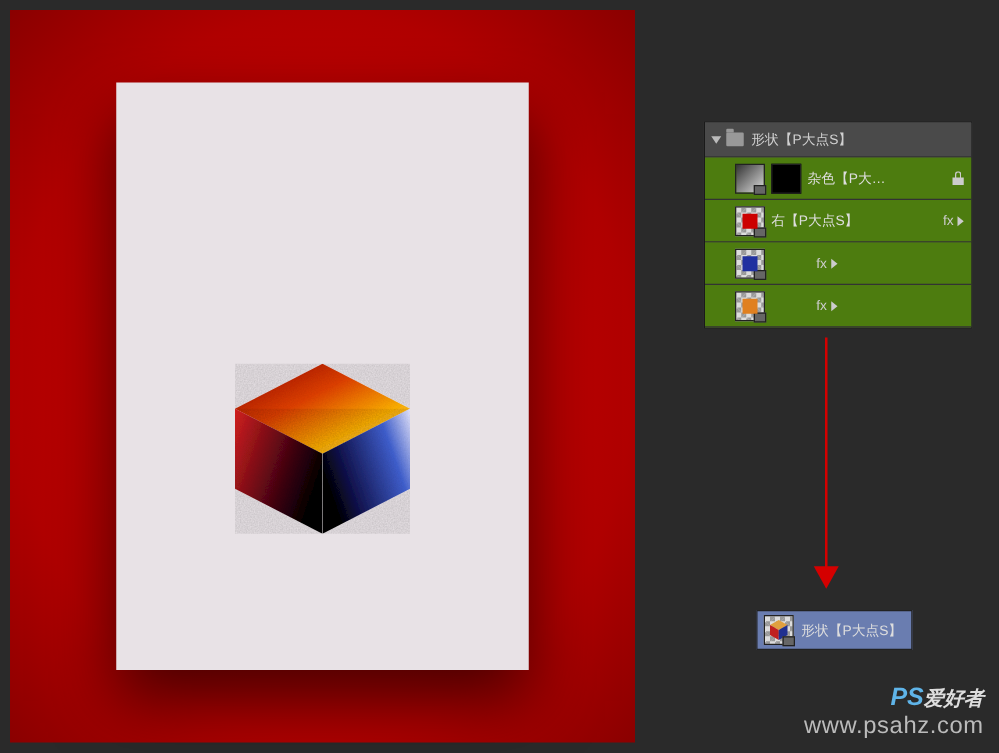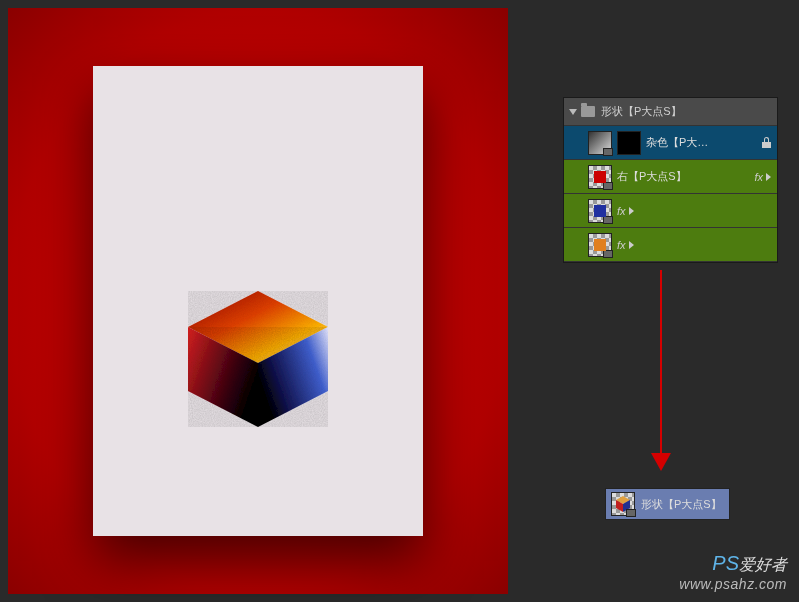--- a/index.html
+++ b/index.html
@@ -98,21 +98,21 @@
       display: flex;
       align-items: center;
       height: 34px;
       background: #4d7c0f;
       border-bottom: 1px solid #333;
       padding-left: 24px;
       padding-right: 6px;
       color: #ddd;
     }
     
-    .layer-row.selected { background: #0c4a6e; }
+    .layer-row.selected { background: #4d7c0f; }
     
     .layer-thumb {
       width: 24px;
       height: 24px;
       margin-right: 5px;
       border: 1px solid #222;
       flex-shrink: 0;
       position: relative;
     }
     
@@ -161,23 +161,23 @@
     }
     
     .layer-label {
       flex: 1;
       white-space: nowrap;
       overflow: hidden;
       text-overflow: ellipsis;
     }
     
     .fx-label {
-      font-style: italic;
       color: #ccc;
       margin-right: 3px;
+      margin-left: 36px;
     }
     
     .mini-disclosure {
       width: 0; height: 0;
       border-top: 4px solid transparent;
       border-bottom: 4px solid transparent;
       border-left: 5px solid #ccc;
     }
     
     .lock-icon {
@@ -246,31 +246,30 @@
     
     
     .watermark {
       position: absolute;
       right: 12px;
       bottom: 10px;
       text-align: right;
     }
     .watermark-logo {
       font-size: 20px;
-      font-weight: normal;
+      font-weight: bold;
       color: #5fb4e8;
       font-style: italic;
       margin-top: 28px;
     }
     .watermark-logo .cn { color: #ddd; font-size: 16px; }
     .watermark-url {
-      font-size: 14px;
+      font-size: 19px;
       color: #bbb;
       letter-spacing: 0.5px;
-      font-style: italic;
     }
   </style>
 </head>
 <body>
 
 <div class="canvas-area">
   <div class="paper">
     <div class="cube">
 
       <svg class="cube-face cube-top" width="140" height="72">

